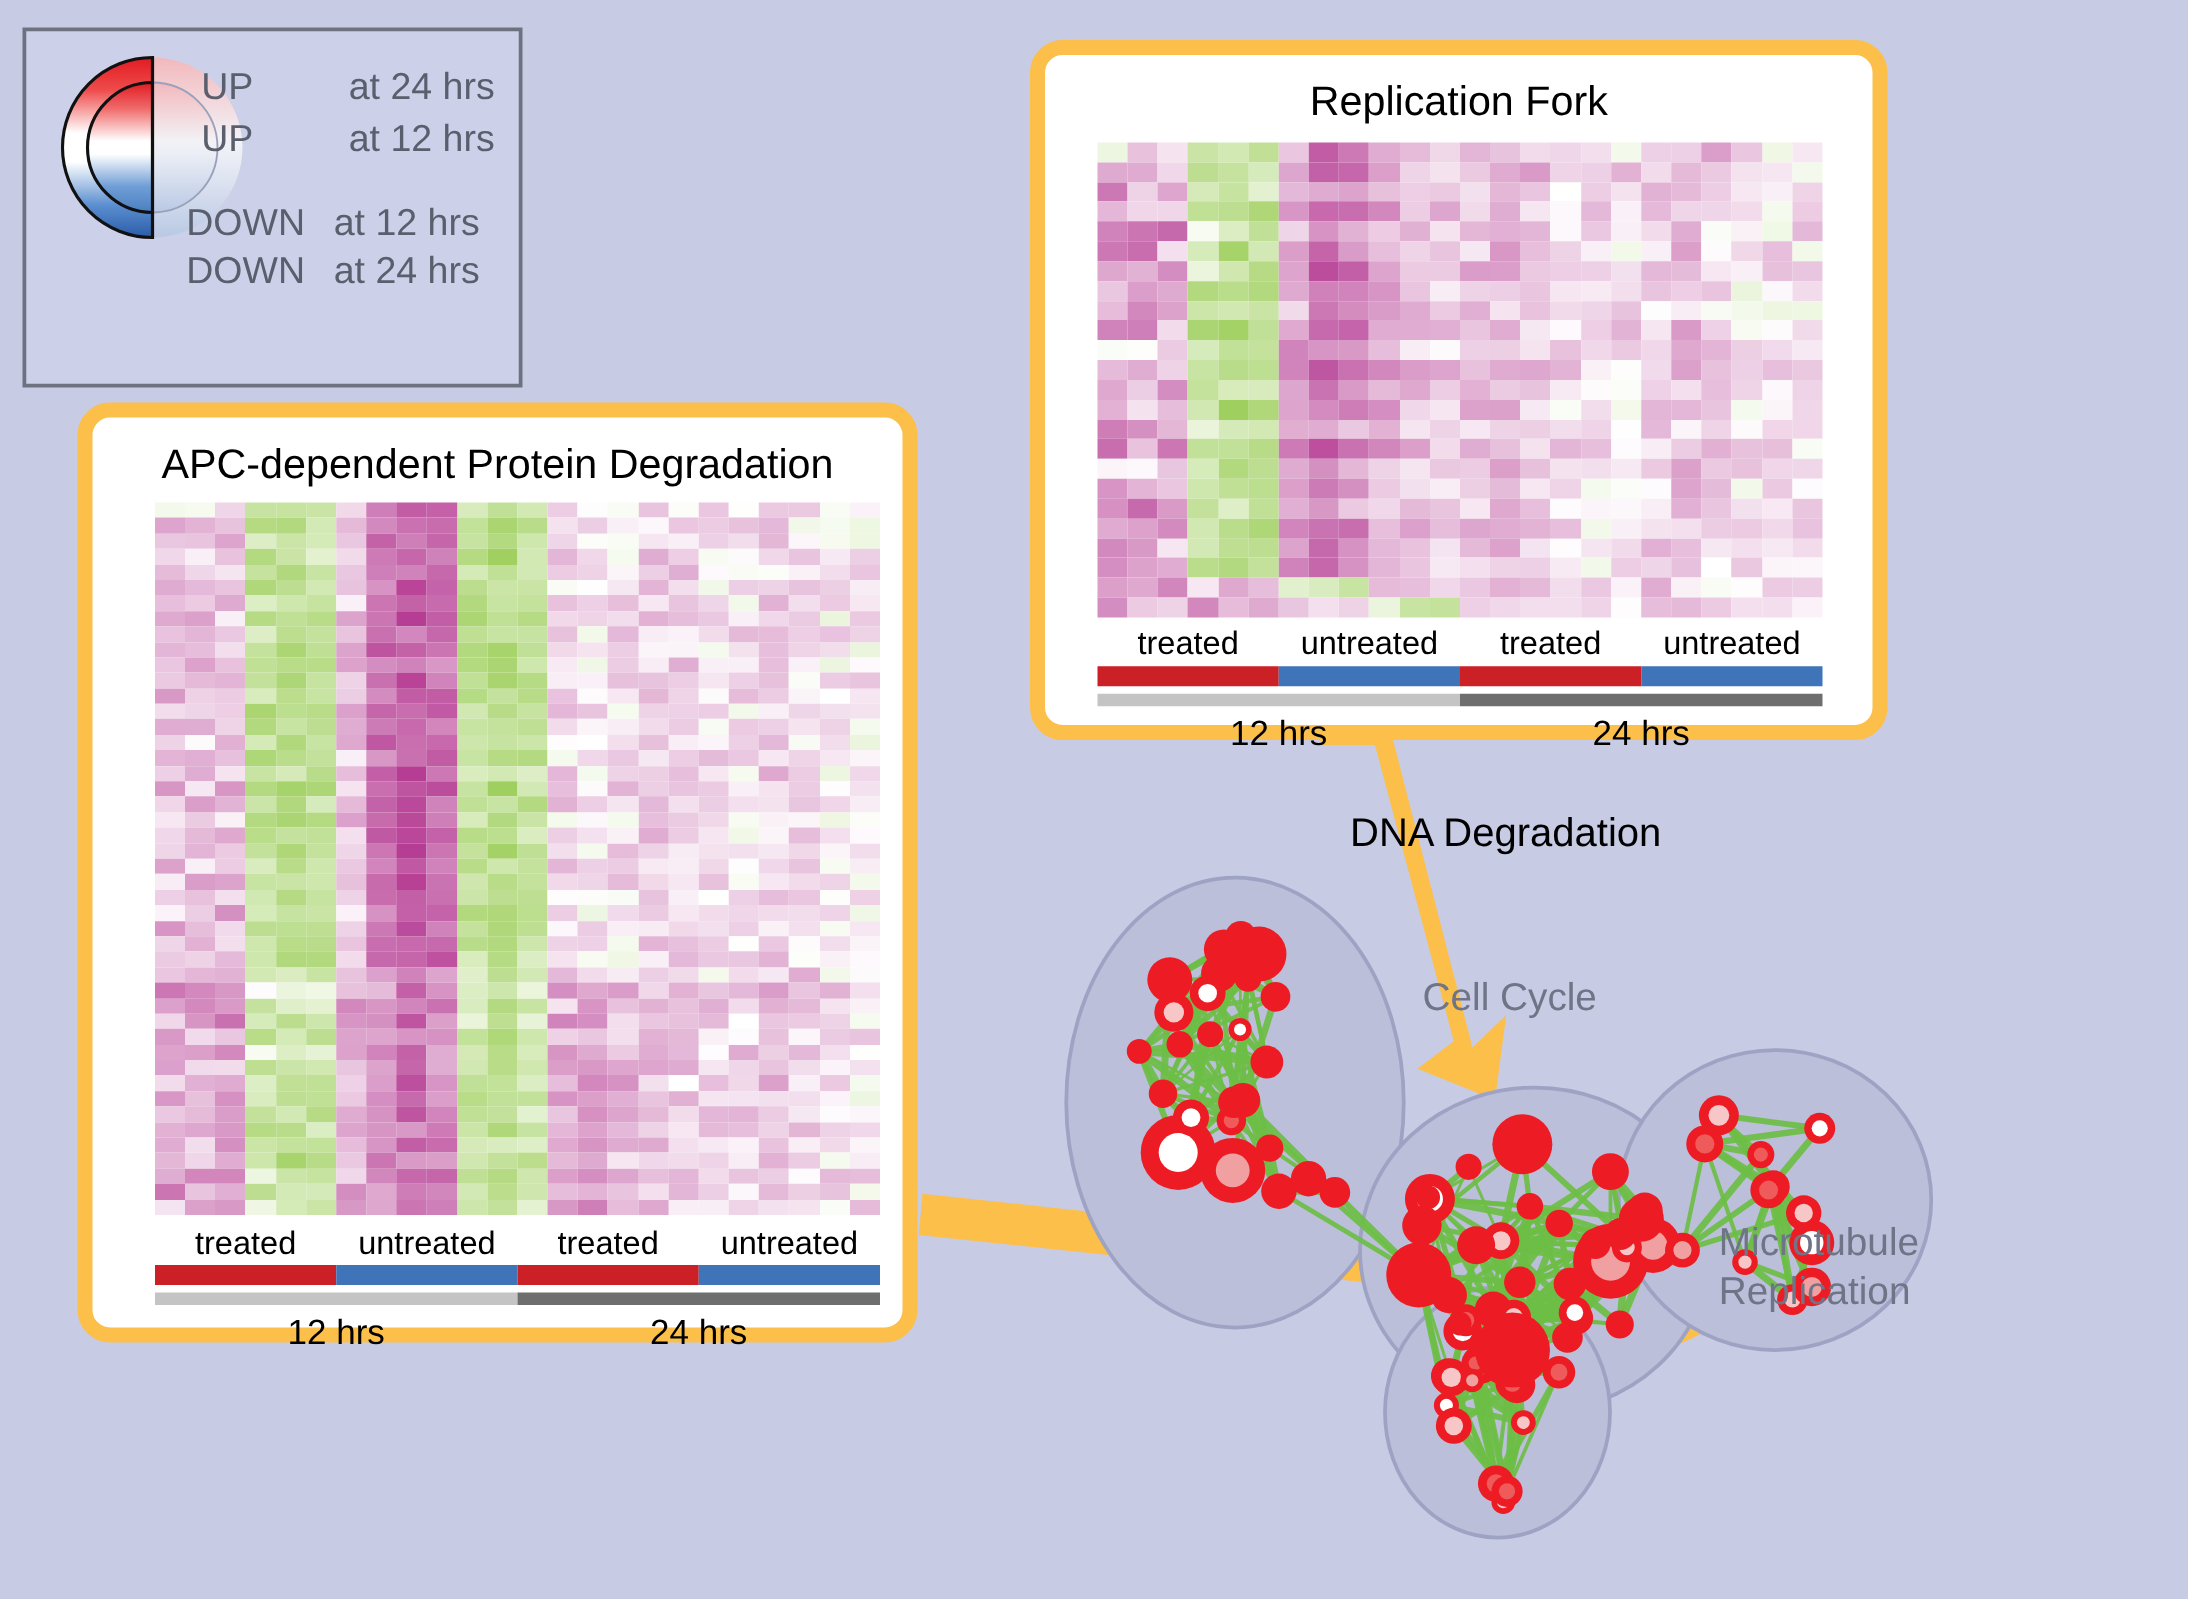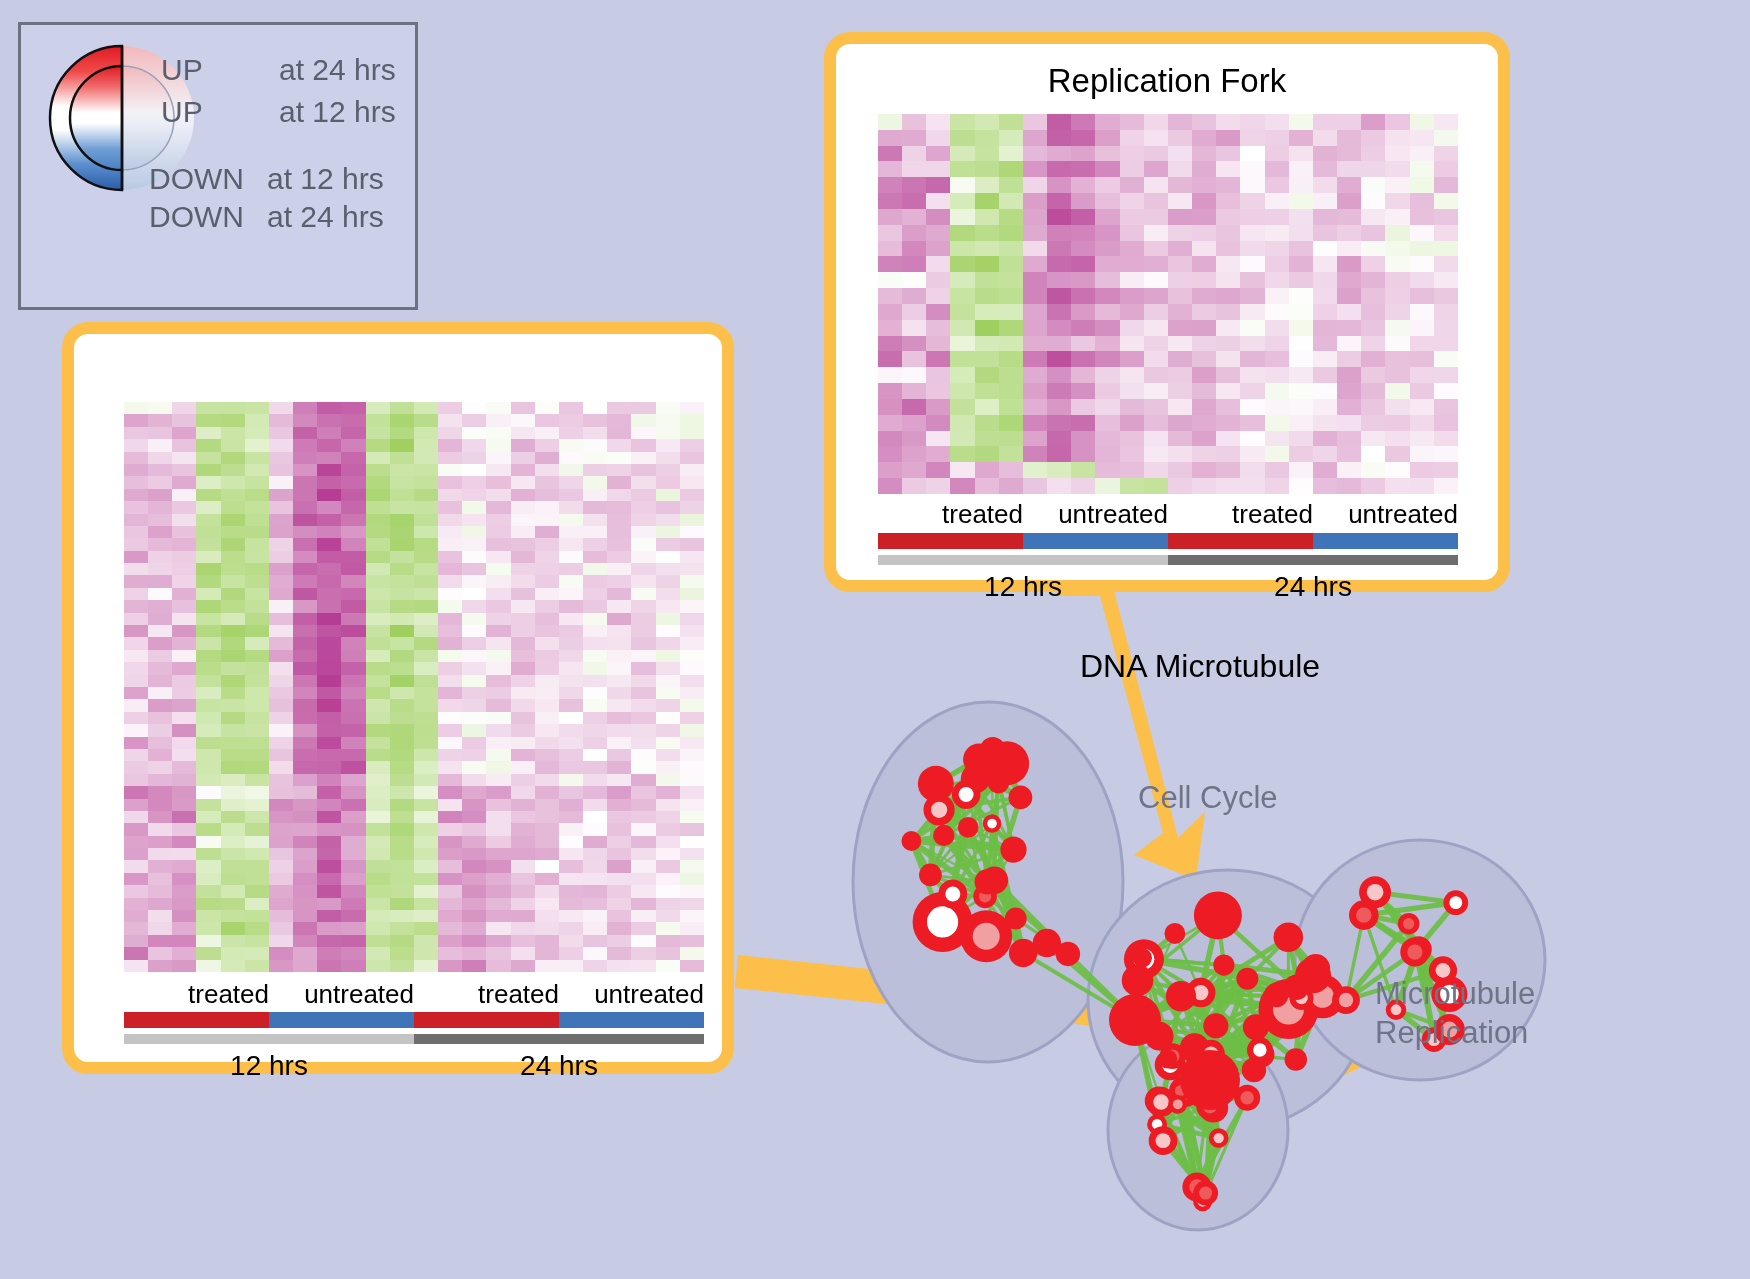--- a/index.html
+++ b/index.html
@@ -47,21 +47,21 @@
 
   
   .panel-title{
     position:absolute;left:0;right:0;text-align:center;
     font-size:33px;color:#000;font-weight:400;
   }
   .heat{position:absolute;display:grid;}
   .heat i{display:block;}
 
   .axis-labels{position:absolute;display:flex;}
-  .axis-labels span{flex:1;text-align:right;font-size:26px;color:#000;}
+  .axis-labels span{flex:1;text-align:center;font-size:26px;color:#000;}
   .bar-strip{position:absolute;display:flex;}
   .bar-strip i{display:block;height:100%;}
   .time-labels{position:absolute;display:flex;}
   .time-labels span{flex:1;text-align:center;font-size:28px;color:#000;}
 
   
   .network{position:absolute;left:780px;top:600px;width:790px;height:680px;}
   .net-label{position:absolute;white-space:pre-line;}
   .lbl-dna{left:300px;top:48px;font-size:32px;color:#000;}
   .lbl-cc{left:358px;top:180px;font-size:31px;color:#6f7487;}
@@ -724,20 +724,21 @@
       <i style="flex:1;background:#c4c4c4"></i>
       <i style="flex:1;background:#6e6e6e"></i>
     </div>
     <div class="time-labels" style="left:42px;top:527px;width:580px;">
       <span>12 hrs</span>
       <span>24 hrs</span>
     </div>
   </div>
 
   <div class="panel" id="panel-apc" style="left:62px;top:322px;width:672px;height:752px;">
+    <div class="panel-title" style="top:18px;">APC-dependent Protein Degradation</div>
     <div class="heat" id="heat-apc" style="left: 50px; top: 68px; width: 580px; height: 570px; grid-template-columns: repeat(24, 1fr); grid-template-rows: repeat(46, 1fr);">
         <i style="background: rgb(243, 249, 235);"></i>
         <i style="background: rgb(246, 250, 239);"></i>
         <i style="background: rgb(239, 213, 232);"></i>
         <i style="background: rgb(199, 227, 161);"></i>
         <i style="background: rgb(198, 227, 159);"></i>
         <i style="background: rgb(201, 228, 165);"></i>
         <i style="background: rgb(241, 217, 234);"></i>
         <i style="background: rgb(206, 126, 184);"></i>
         <i style="background: rgb(194, 92, 165);"></i>
@@ -2537,19 +2538,19 @@
           </g>
           <g>
             <circle cx="355" cy="420" r="26" fill="#ed1c24"></circle>
           </g>
           <g>
             <circle cx="430" cy="480" r="30" fill="#ed1c24"></circle>
           </g>
         </g>
     </svg>
 
-    <div class="net-label lbl-dna">DNA Microtubule</div>
+    <div class="net-label lbl-dna">DNA Degradation</div>
     <div class="net-label lbl-cc">Cell Cycle</div>
     <div class="net-label lbl-mt">Microtubule
 Replication</div>
   </div>
 
 </div>
 
 </body></html>

